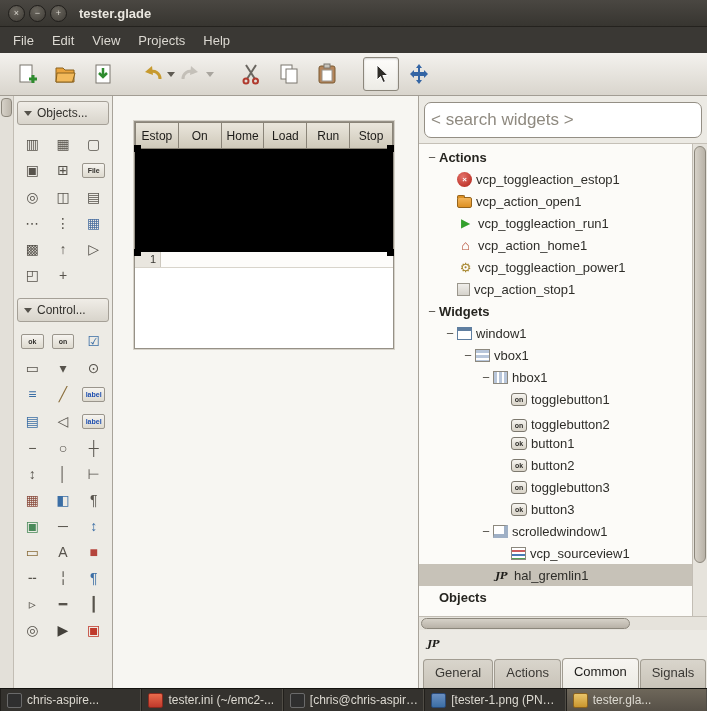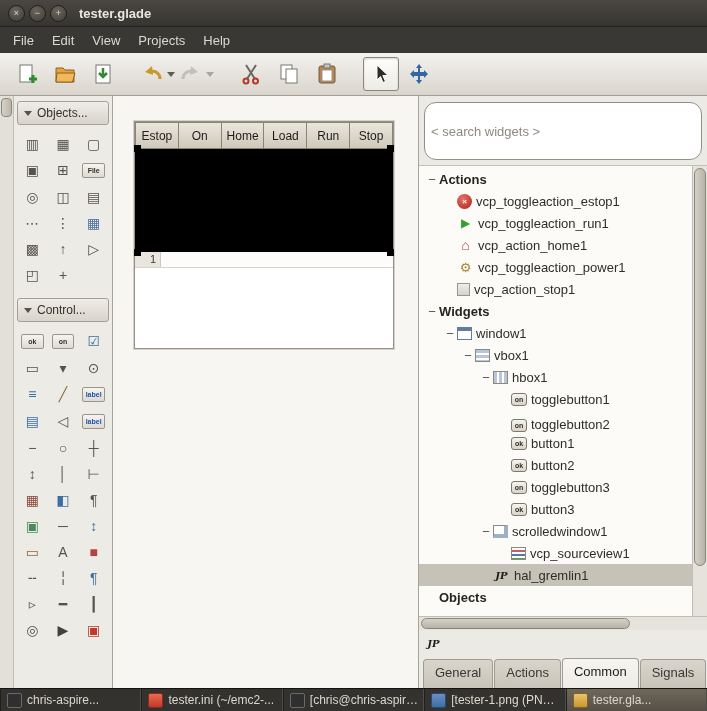--- a/index.html
+++ b/index.html
@@ -64,22 +64,22 @@
   #sourceview{height:95px;background:#fff;display:flex;flex-direction:column;}
   #sv-line1{display:flex;height:15px;border-bottom:1px solid #d8d4cb;}
   #sv-gutter{width:26px;background:#e9e6df;border-right:1px solid #cdc8be;font-size:11px;color:#3a3834;
     text-align:right;padding-right:4px;line-height:15px;box-sizing:border-box;}
   #sv-text{flex:1;background:#fdfcfa;}
   #sv-rest{flex:1;}
 
   
   #inspector{width:288px;background:#eceae4;border-left:1px solid #a8a39a;display:flex;flex-direction:column;
     min-height:0;flex:none;}
-  #search-input{margin:6px 5px 5px;height:22px;border:1px solid #948f85;border-radius:12px;padding:17px 6px;
-    font-size:13px;color:#3a3834;background:#fff;outline:none;font-family:inherit;}
+  #search-input{margin:6px 5px 5px;height:22px;border:1px solid #948f85;border-radius:7px;padding:6px 6px;
+    font-size:17px;color:#3a3834;background:#fff;outline:none;font-family:inherit;}
   #search-input::placeholder{color:#8f8a80;}
   #tree-wrap{flex:1;display:flex;min-height:0;border-top:1px solid #c5c0b7;background:#fcfbf8;}
   #widget-tree{flex:1;overflow:hidden;padding-top:2px;min-width:0;}
   .tree-row{display:flex;align-items:center;height:22px;font-size:13px;color:#2e2d29;white-space:nowrap;}
   .tree-row.section .tree-label{font-weight:bold;color:#26251ف;}
   .tree-row.section .tree-label{font-weight:bold;color:#262520;}
   .tree-row.selected{background:#c7c2b8;}
   .expander{width:14px;text-align:center;color:#55524b;font-size:13px;flex:none;}
   .tree-label{overflow:hidden;text-overflow:ellipsis;}
   .ticon{width:17px;height:16px;margin-right:4px;flex:none;display:flex;align-items:center;justify-content:center;
@@ -353,20 +353,25 @@
               <span class="expander">−</span>
               <span class="tree-label">Actions</span>
             </div>
             <div class="tree-row" style="padding-left: 24px;">
               <span class="expander"></span>
               <span class="ticon t-estop-icon">×</span>
               <span class="tree-label">vcp_toggleaction_estop1</span>
             </div>
             <div class="tree-row" style="padding-left: 24px;">
               <span class="expander"></span>
+              <span class="ticon t-folder-icon"></span>
+              <span class="tree-label">vcp_action_open1</span>
+            </div>
+            <div class="tree-row" style="padding-left: 24px;">
+              <span class="expander"></span>
               <span class="ticon t-play-icon">▶</span>
               <span class="tree-label">vcp_toggleaction_run1</span>
             </div>
             <div class="tree-row" style="padding-left: 24px;">
               <span class="expander"></span>
               <span class="ticon t-home-icon">⌂</span>
               <span class="tree-label">vcp_action_home1</span>
             </div>
             <div class="tree-row" style="padding-left: 24px;">
               <span class="expander"></span>

